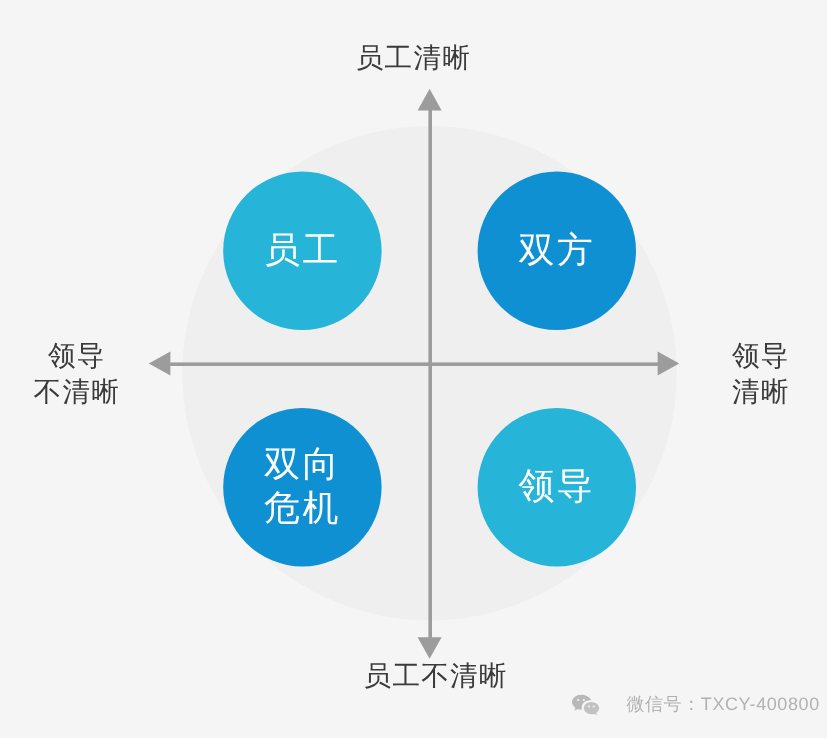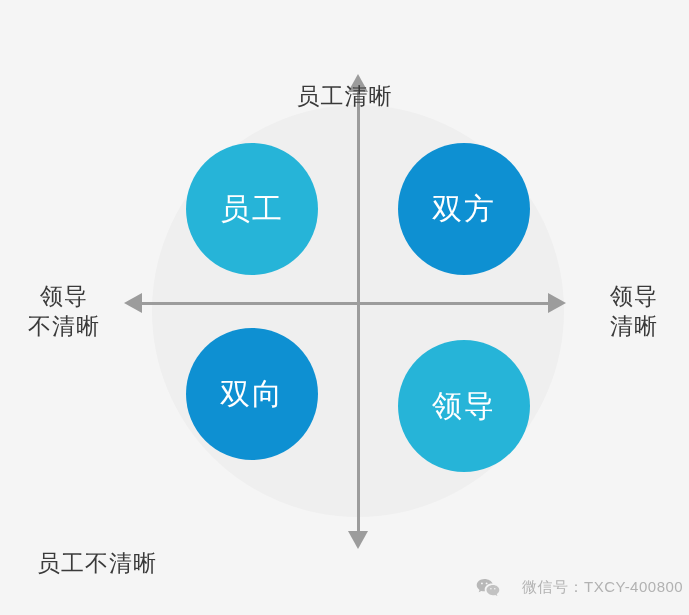--- a/index.html
+++ b/index.html
@@ -88,27 +88,26 @@
     letter-spacing: 1px;
     line-height: 30px;
     white-space: pre-line;
     font-weight: 400;
   }
   .label-top {
     left: 0;
     right: 0;
     top: 33px;
     text-align: center;
-    margin-top: 48px;
   }
   .label-bottom {
     left: 0;
     right: 0;
     top: 548px;
-    text-align: left;
+    text-align: center;
     padding-left: 37px;
   }
   .label-left {
     left: 12px;
     top: 281px;
     width: 104px;
     text-align: center;
   }
   .label-right {
     left: 582px;
@@ -131,21 +130,21 @@
     font-weight: normal;
     line-height: 36px;
     letter-spacing: 2px;
     text-align: center;
   }
   .bubble .bubble-line {
     display: block;
   }
   .bubble-tl { left: 186px; top: 143px; }
   .bubble-tr { left: 398px; top: 143px; }
-  .bubble-bl { left: 186px; top: 328px; text-align: center; }
+  .bubble-bl { left: 186px; top: 340px; text-align: center; }
   .bubble-br { left: 398px; top: 340px; }
   
   .watermark {
     position: absolute;
     left: 476px;
     top: 578px;
     display: flex;
     align-items: center;
     gap: 22px;
     color: #b2b2b2;
@@ -179,20 +178,21 @@
   <div class="bubble bubble-tl" style="background: rgb(38, 180, 216);">
     <span class="bubble-line">员工</span>
   </div>
 
   <div class="bubble bubble-tr" style="background: rgb(14, 144, 210); gap: 35px;">
     <span class="bubble-line">双方</span>
   </div>
 
   <div class="bubble bubble-bl" style="background: rgb(14, 144, 210);">
     <span class="bubble-line">双向</span>
+    <span class="bubble-line">危机</span>
   </div>
 
   <div class="bubble bubble-br" style="background: rgb(38, 180, 216);">
     <span class="bubble-line">领导</span>
   </div>
 
   <div class="watermark" style="color: rgb(178, 178, 178);">
     <span>
       <svg width="24" height="19" viewBox="0 0 24 19" aria-hidden="true">
         <path d="M8.4 0.9C4.1 0.9 0.7 3.7 0.7 7.1c0 1.9 1.1 3.6 2.8 4.8l-0.8 2.3 2.6-1.3c0.9 0.3 1.9 0.4 3 0.4 0.2 0 0.5 0 0.7 0-0.2-0.5-0.3-1.1-0.3-1.7 0-3.3 3.2-6 7.1-6 0.3 0 0.5 0 0.8 0C15.9 3.1 12.5 0.9 8.4 0.9z" fill="#b8b8b8"></path>

